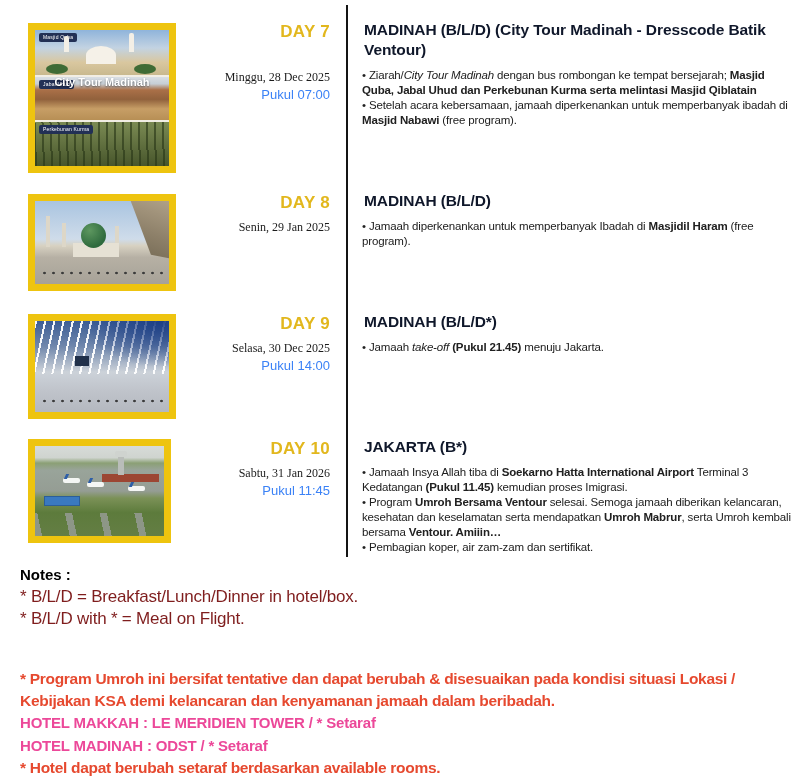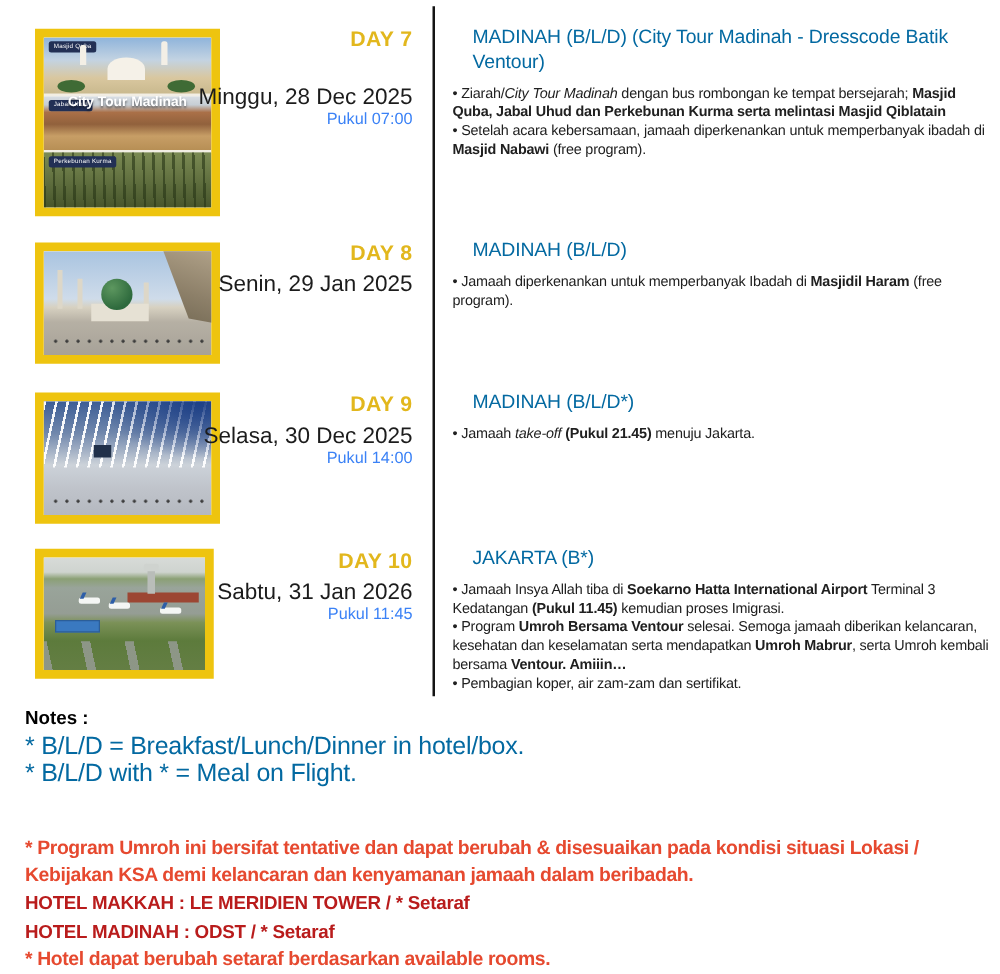--- a/index.html
+++ b/index.html
@@ -54,37 +54,37 @@
   .tower{position:absolute;left:64%;top:8%;width:6px;height:22px;background:#b9bdb9;}
   .tower-cap{position:absolute;left:62%;top:6%;width:12px;height:6px;background:#cfd3cf;border-radius:2px;}
   .plane{position:absolute;width:17px;height:5px;background:#f4f6f4;border-radius:2px;}
   .p1{left:22%;top:36%;} .p2{left:40%;top:40%;} .p3{left:72%;top:44%;}
   .fin{position:absolute;left:2px;top:-4px;width:3px;height:5px;background:#2d5ea8;transform:skewX(-25deg);}
   .sign{position:absolute;left:7%;top:55%;width:34px;height:8px;background:#3a79c0;border:1px solid #2c5e98;}
   .runway{position:absolute;left:0;right:0;bottom:0;height:26%;background:repeating-linear-gradient(78deg,rgba(146,153,142,.9) 0 7px,rgba(0,0,0,0) 7px 34px);}
   
   .label-col{position:absolute;left:150px;top:2px;width:180px;text-align:right;}
   .day-label{font-size:17px;font-weight:bold;color:#e2b71d;letter-spacing:.3px;}
-  .day-date{font-size:18px;color:#1c1c1c;margin-top:6px;line-height:17px;}
+  .day-date{font-size:12px;color:#1c1c1c;margin-top:6px;line-height:17px;font-family:Liberation Serif, serif;}
   .row7 .day-date{margin-top:27px;}
   .day-time{font-size:13px;color:#3b82f6;line-height:17px;}
   
   .right-col{position:absolute;left:362px;top:0;width:432px;}
-  .day-title{margin:0 0 8px 16px;font-size:15.5px;line-height:20px;font-weight:normal;color:#0369a1;letter-spacing:-0.1px;}
+  .day-title{margin:0 0 8px 2px;font-size:15.5px;line-height:20px;font-weight:bold;color:#0f172a;letter-spacing:-0.1px;}
   .bullet{margin:0;font-size:11.5px;line-height:15px;letter-spacing:-0.15px;color:#202020;}
   .seg-b{font-weight:bold;}
   .seg-i{font-style:italic;}
   
   .notes{position:absolute;left:20px;top:566px;}
   .notes-heading{font-size:15px;font-weight:bold;color:#000000;margin-bottom:3px;}
-  .note-line{font-size:20px;line-height:22px;color:#0369a1;letter-spacing:-0.2px;}
+  .note-line{font-size:17px;line-height:22px;color:#7f1d1d;letter-spacing:-0.2px;}
   
   .footer{position:absolute;left:20px;top:668px;width:772px;}
   .red-bold{color:#e6492f;font-weight:bold;font-size:15.5px;line-height:22px;letter-spacing:-0.3px;}
-  .hotel-line{color:#b91c1c;font-weight:bold;font-size:15px;line-height:22.5px;letter-spacing:-0.2px;}
+  .hotel-line{color:#ec4899;font-weight:bold;font-size:15px;line-height:22.5px;letter-spacing:-0.2px;}
 </style>
 </head>
 <body>
 
 <div class="page">
 
   <div class="divider"></div>
 
   <section class="day-row row7">
     <div class="img-frame f7">

